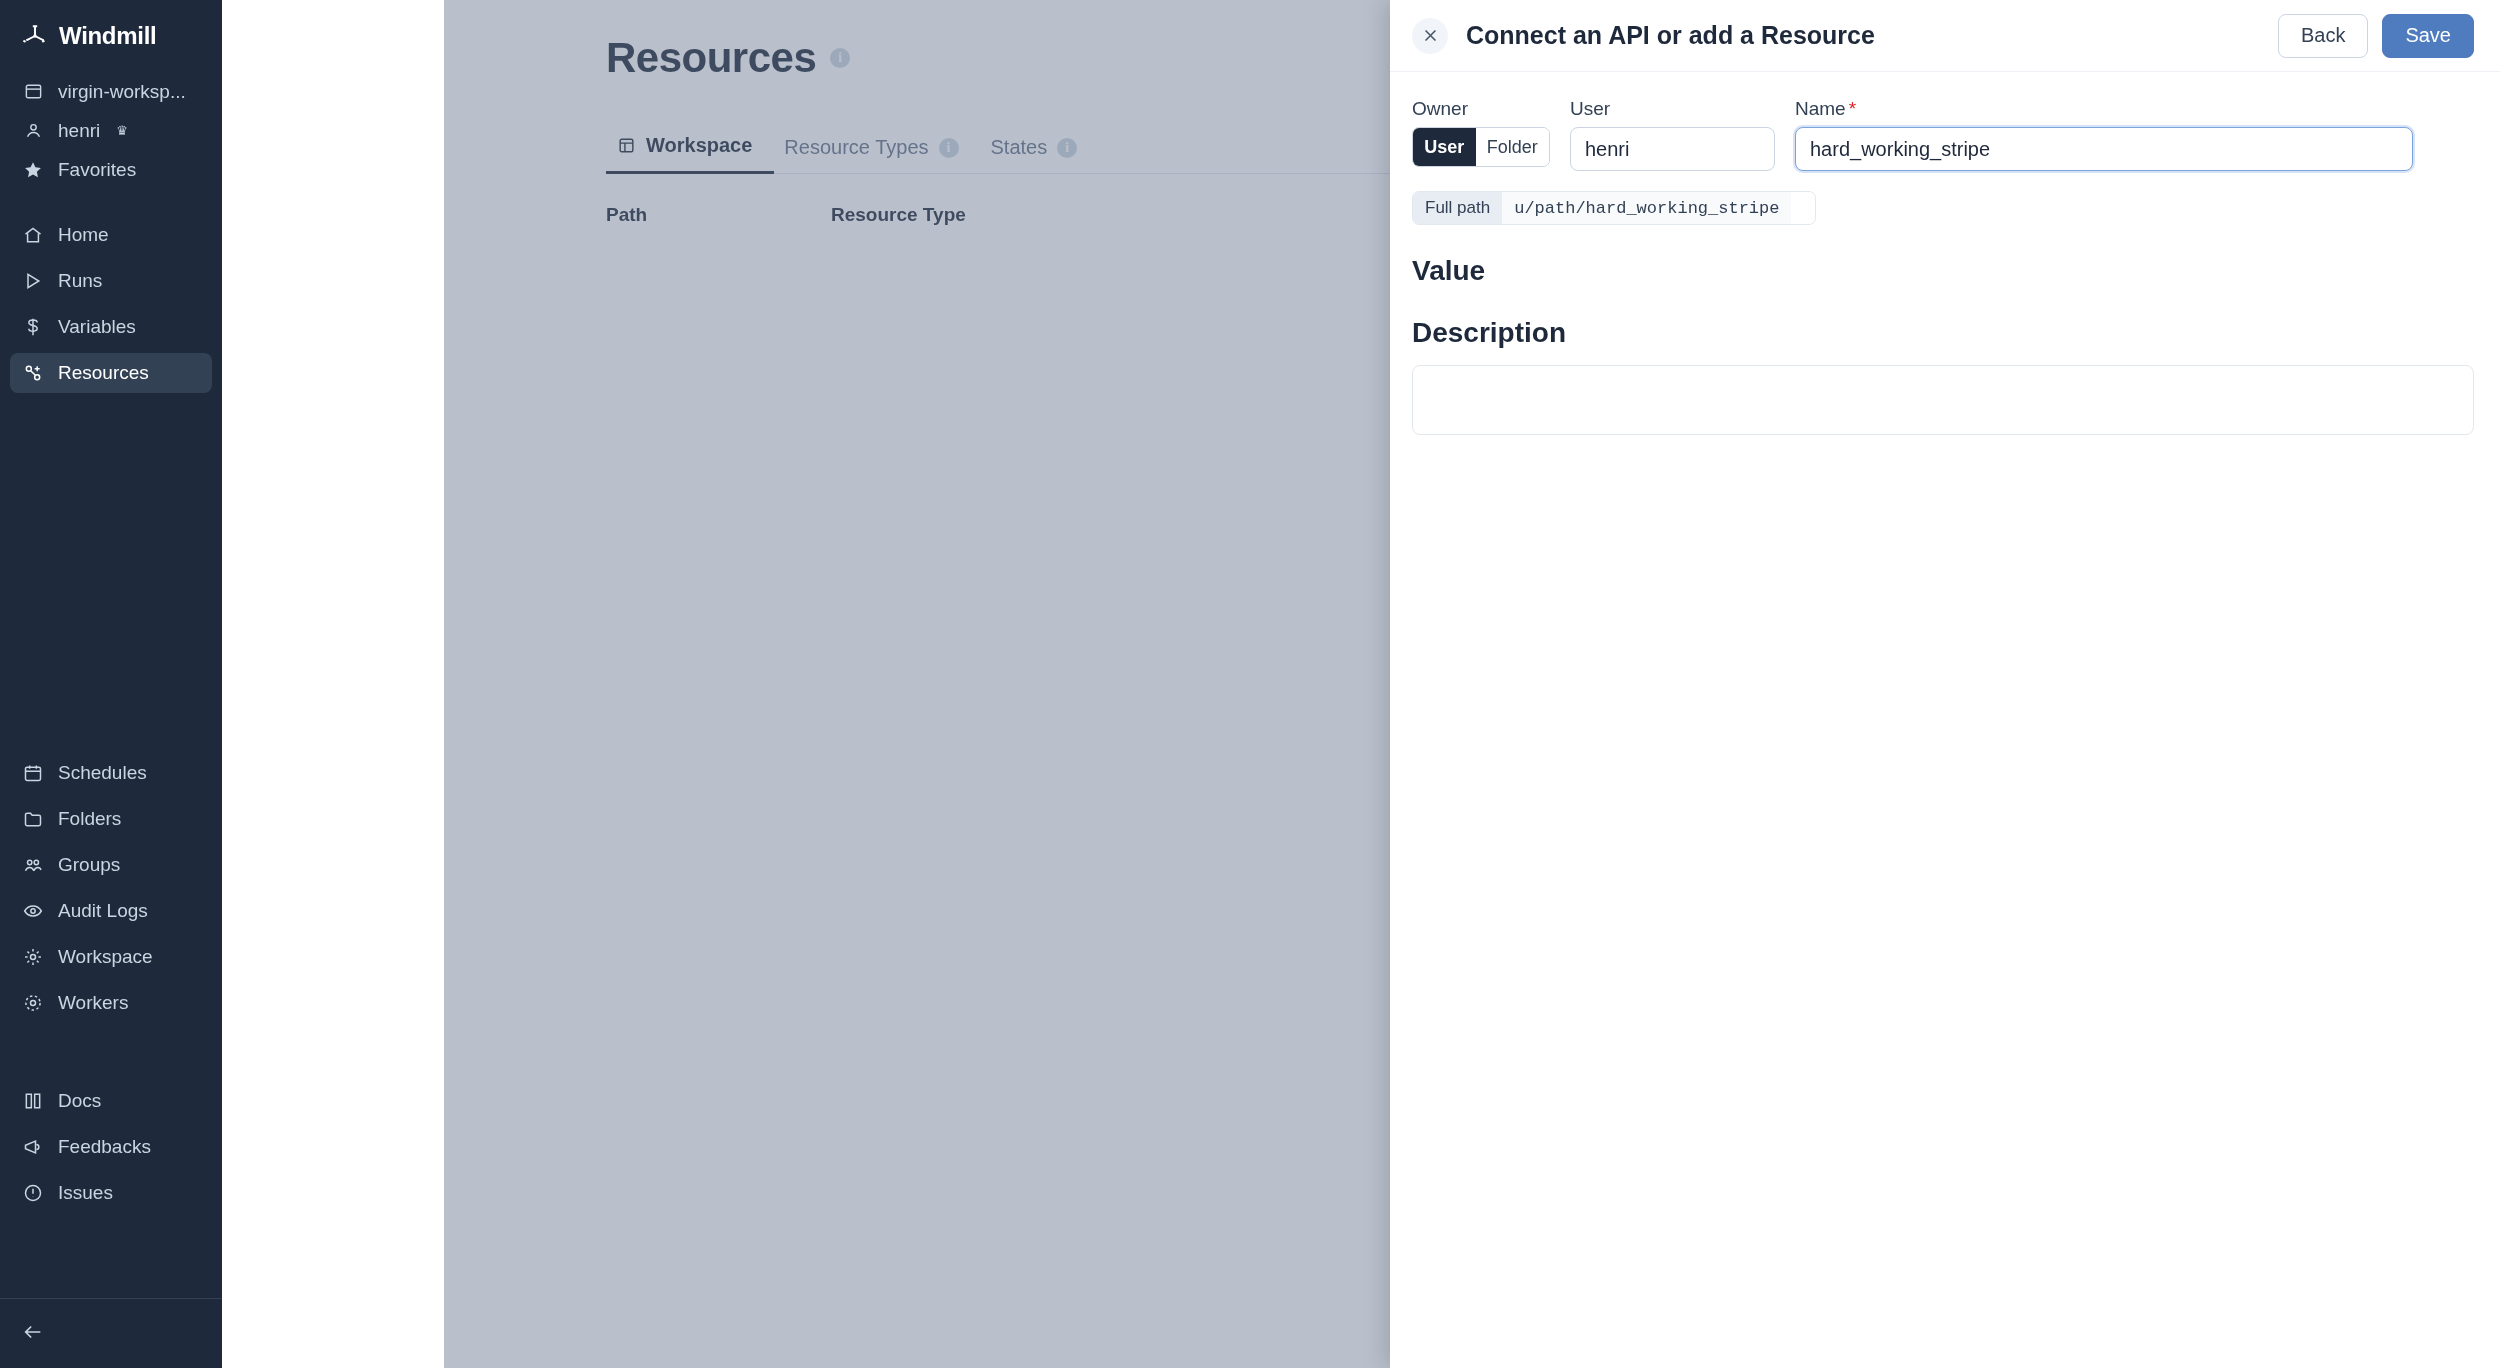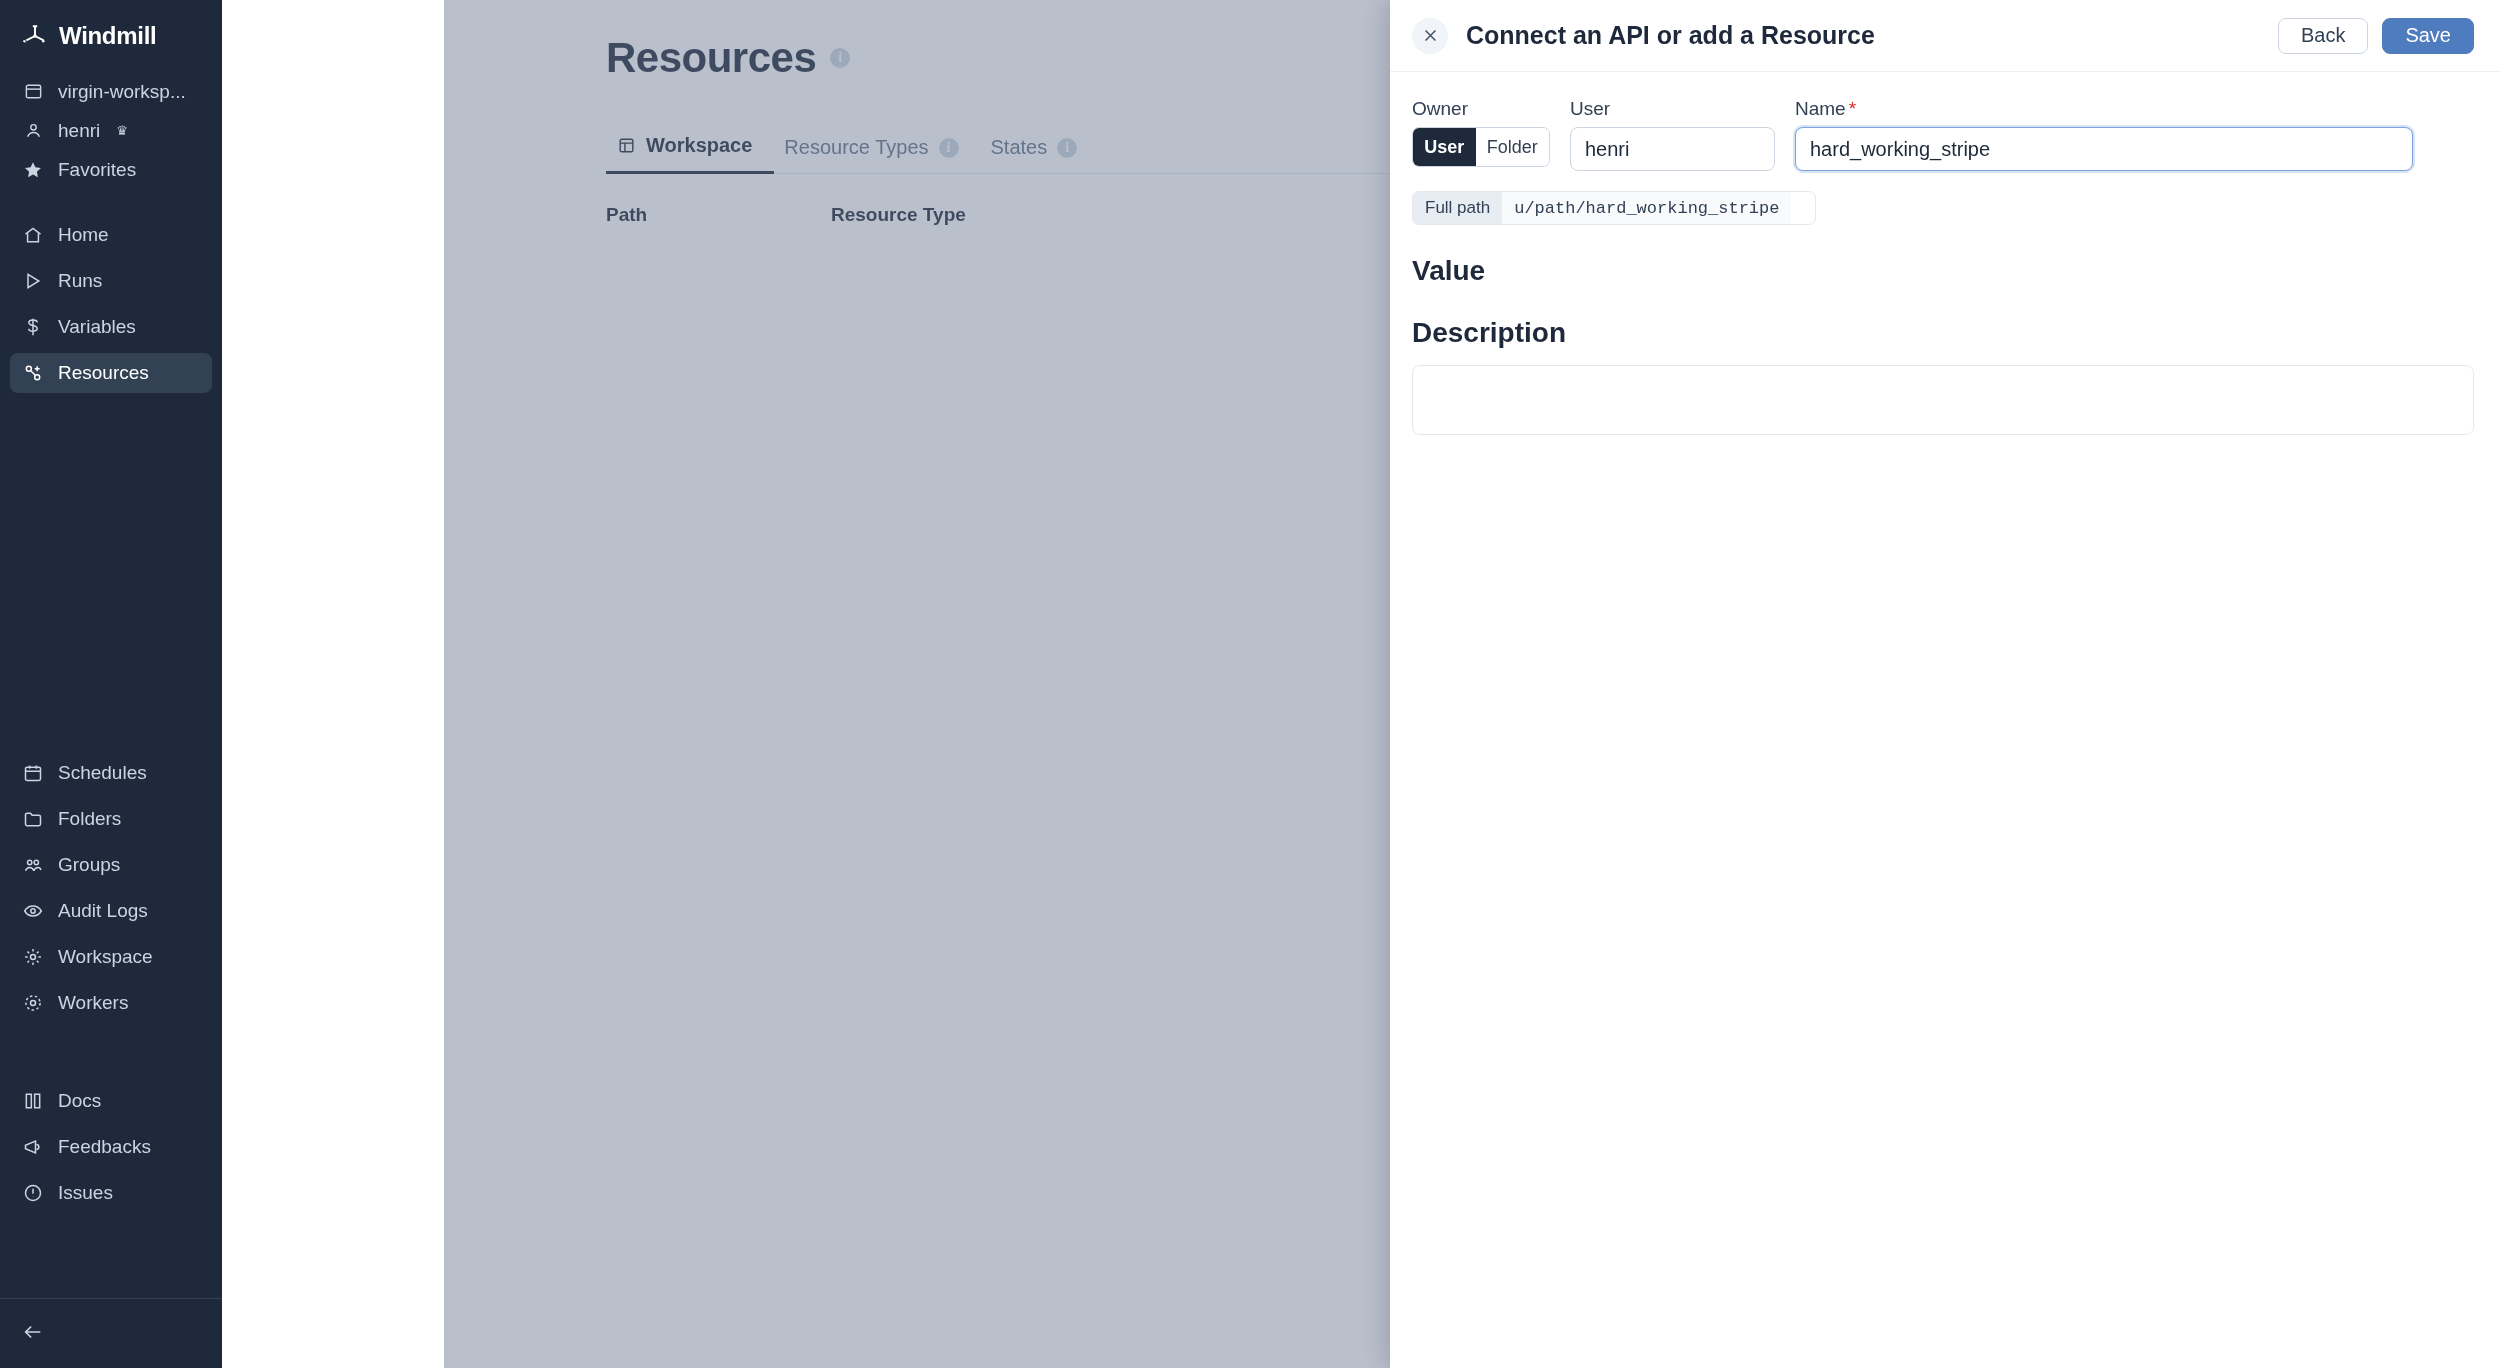--- a/index.html
+++ b/index.html
@@ -219,21 +219,21 @@
     font-weight: bold;
     color: #1e293b;
   }
   .head-actions {
     margin-left: auto;
     display: flex;
     align-items: center;
     gap: 14px;
   }
   .btn {
-    height: 36px;
+    height: 44px;
     padding: 0 22px;
     border-radius: 8px;
     font-size: 20px;
     display: flex; align-items: center; justify-content: center;
     border: 1px solid transparent;
   }
   .btn-secondary {
     background: #ffffff;
     border-color: #cbd5e1;
     color: #334155;

